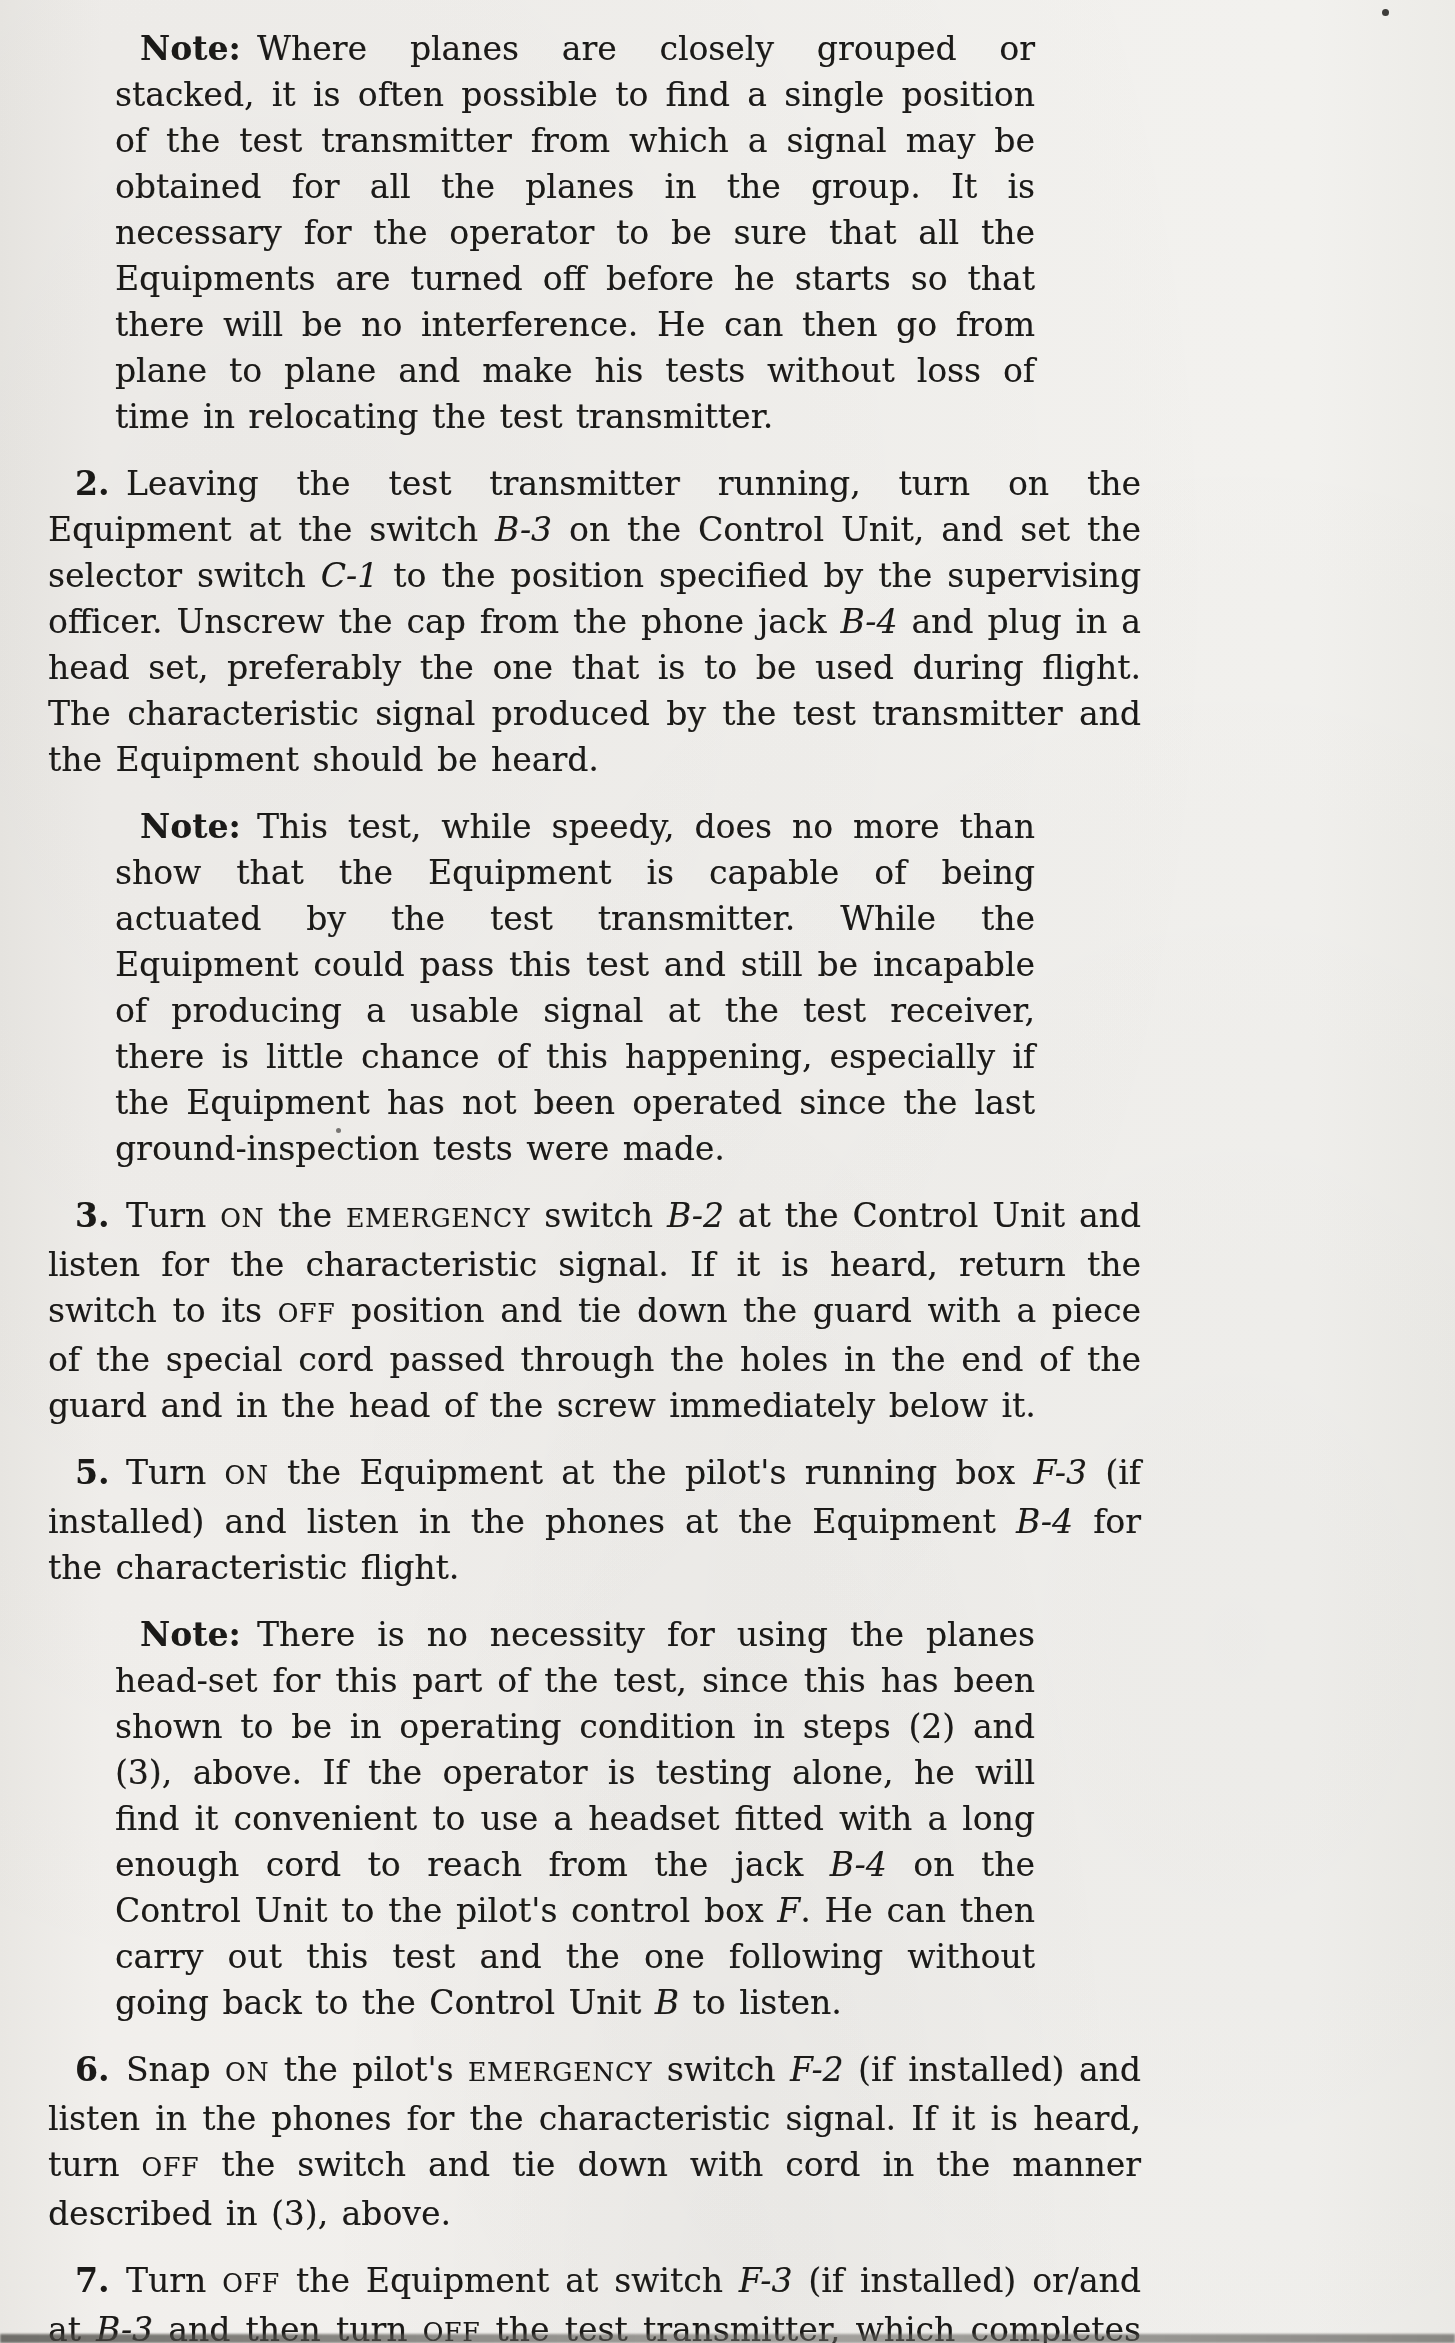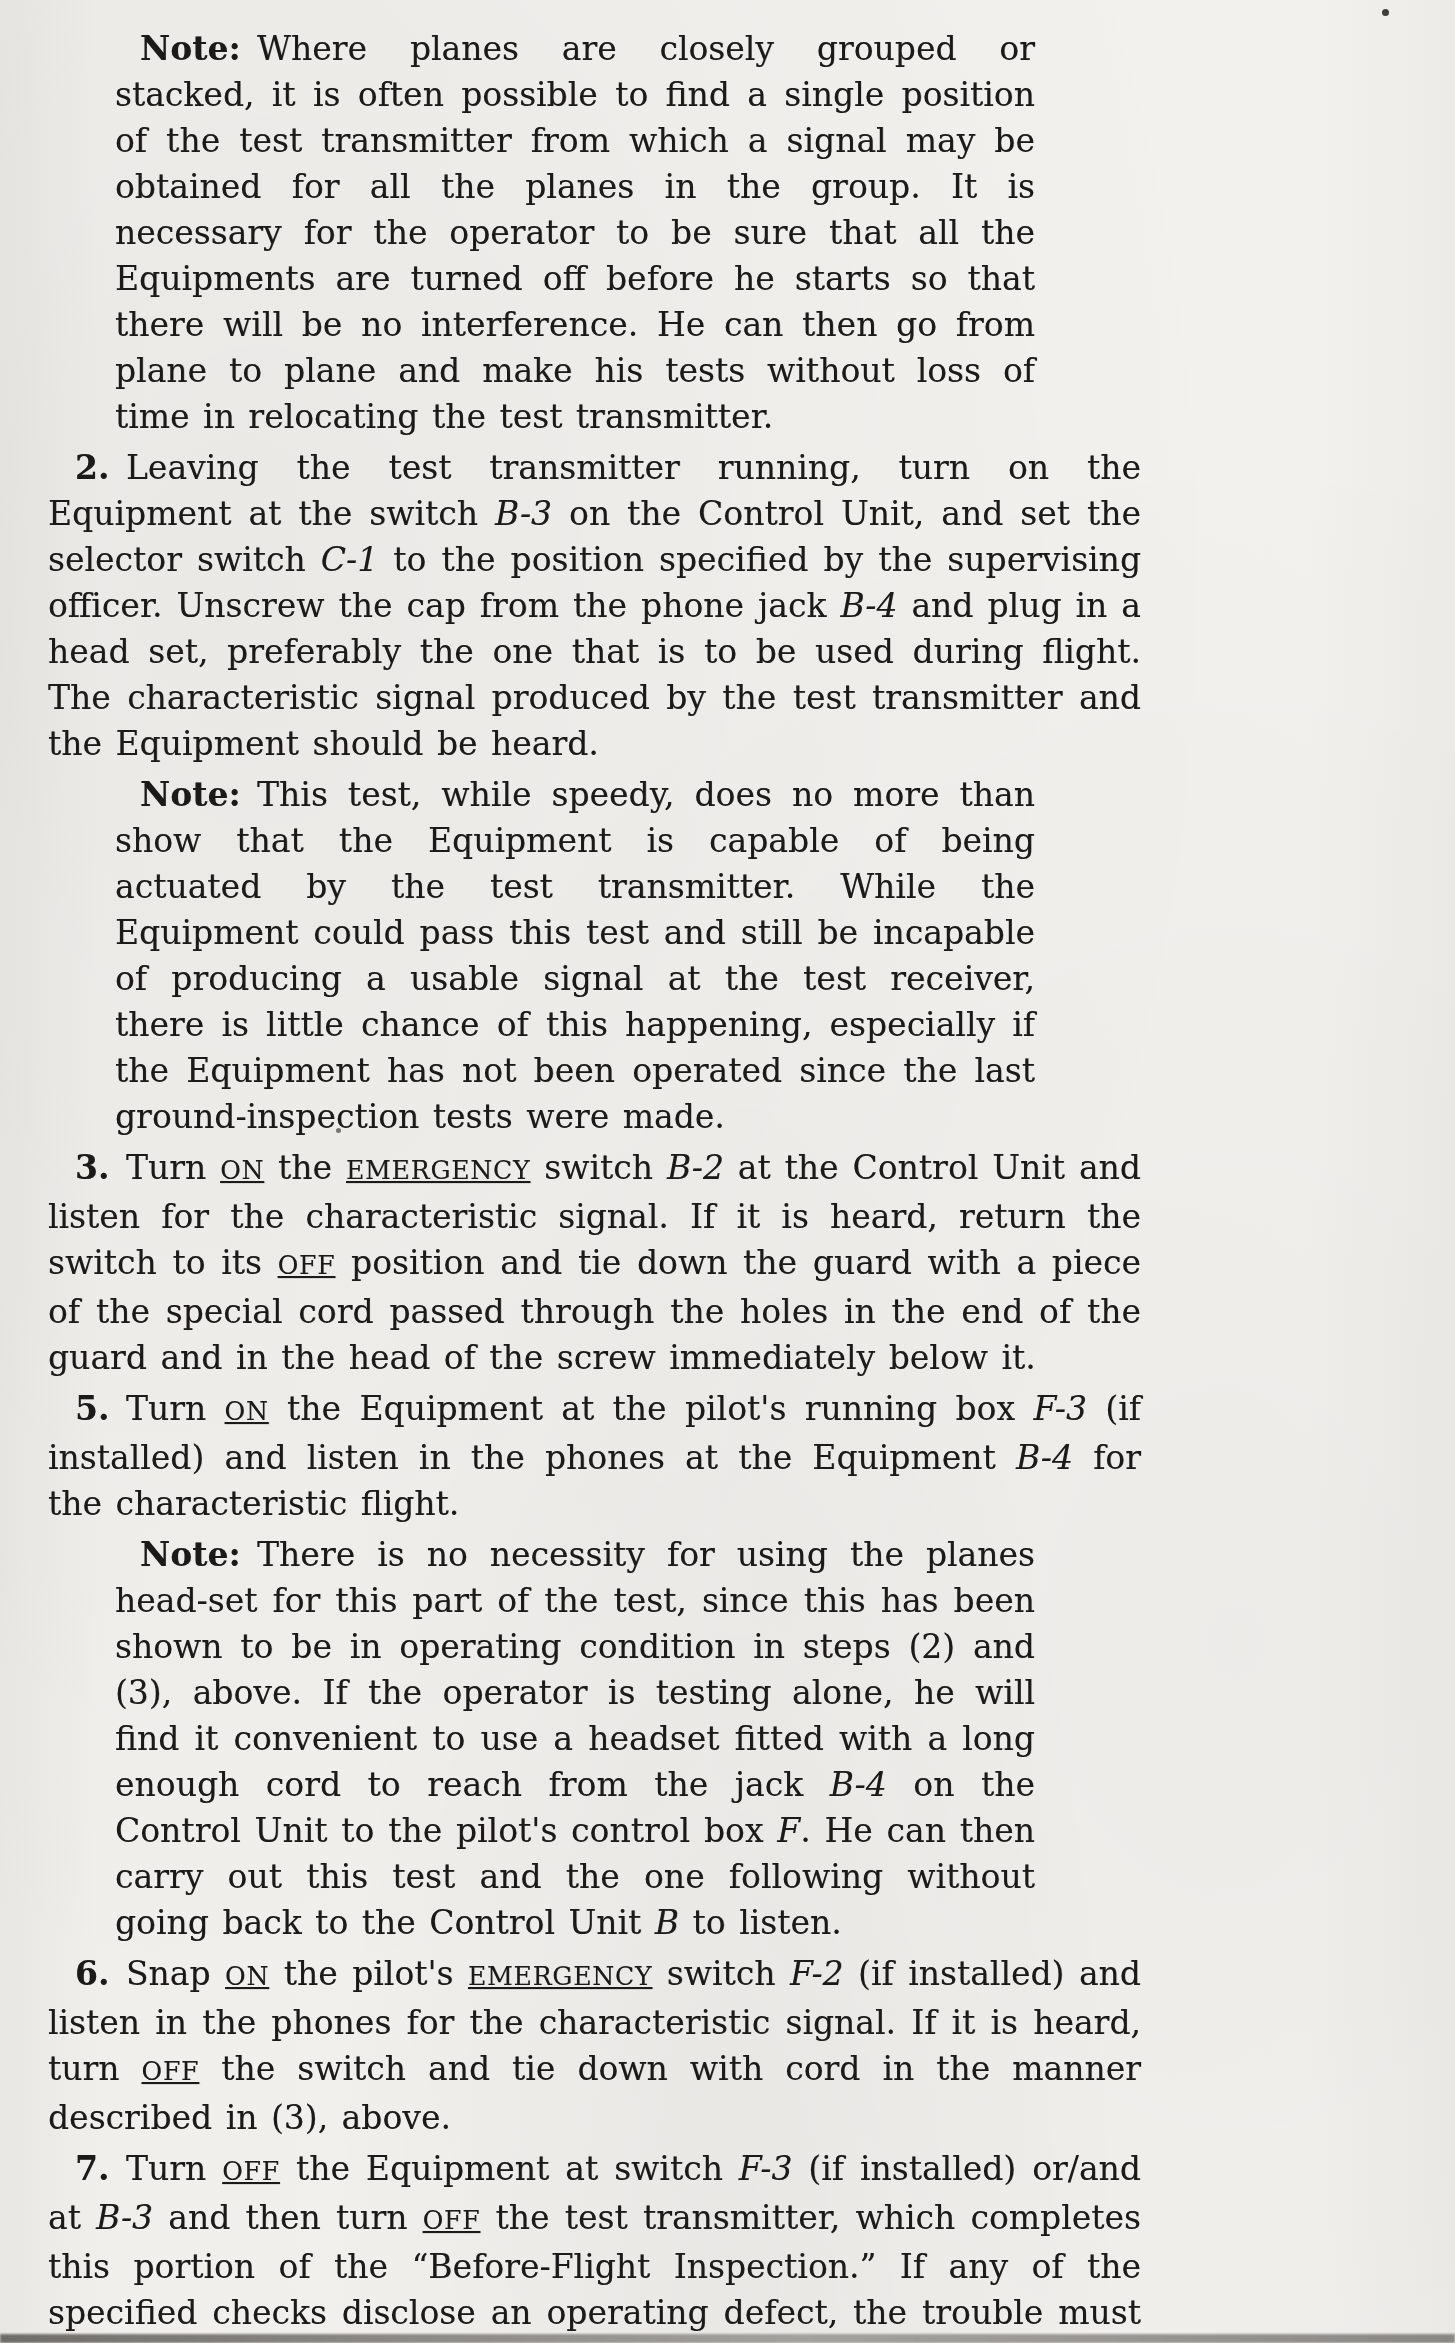--- a/index.html
+++ b/index.html
@@ -32,30 +32,30 @@
   p.block {
     margin: 0;
     padding: 0;
     font-size: 33px;
     line-height: 46px;
     text-align: justify;
     text-align-last: left;
     word-spacing: 0.09em;
     text-shadow: 0.3px 0.3px 0.5px rgba(25,24,22,0.38);
   }
-  p.block + p.block { margin-top: 5px; }
+  p.block + p.block { margin-top: 21px; }
   p.item { text-indent: 27px; }
   p.note {
     margin-left: 67px;
     margin-right: 106px;
     text-indent: 25px;
   }
   .b { font-weight: bold; }
   .i { font-style: italic; }
-  .sc { font-size: 0.76em; letter-spacing: 0.8px; text-decoration: underline; }
+  .sc { font-size: 0.76em; letter-spacing: 0.8px; }
   .pageno {
     margin-top: 16px;
     font-size: 31px;
     font-weight: bold;
     text-align: center;
     letter-spacing: 2px;
     text-shadow: 0.3px 0.3px 0.5px rgba(25,24,22,0.38);
   }
   .scan-edge-shadow {
     position: absolute;

